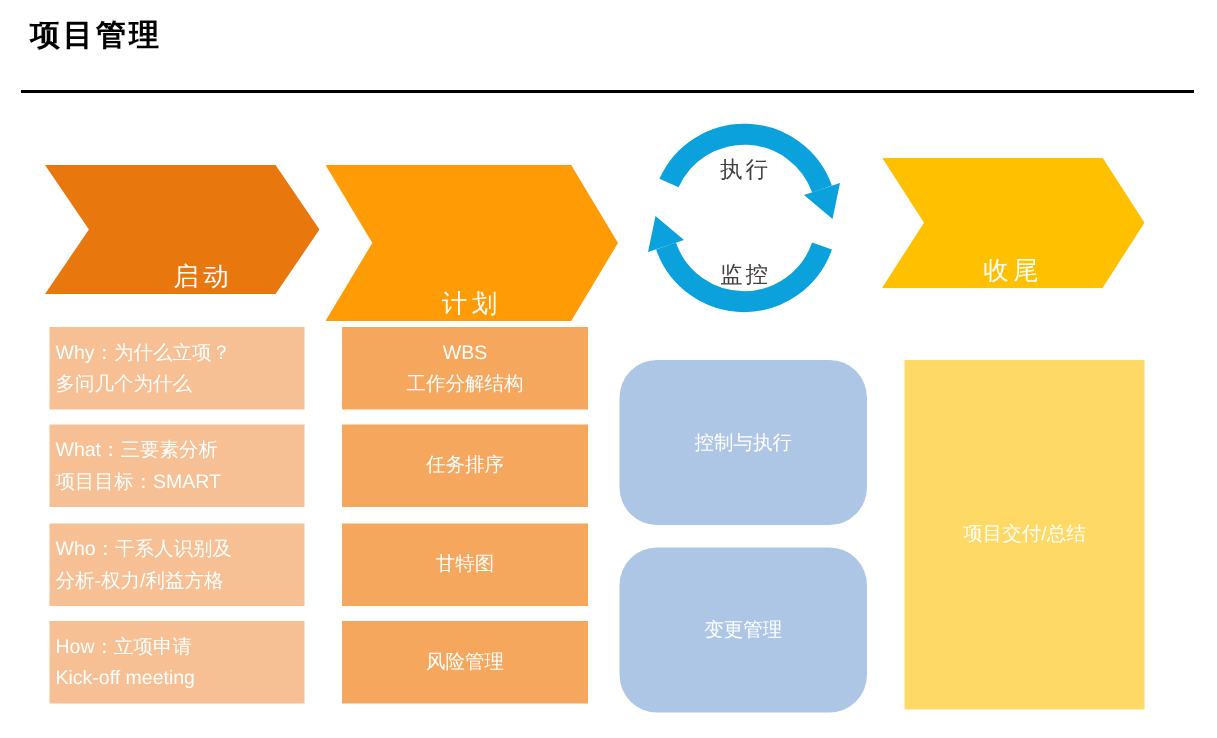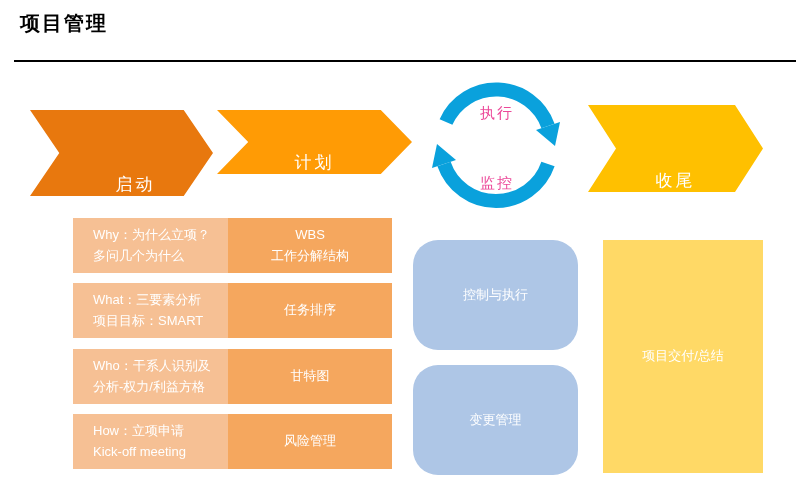--- a/index.html
+++ b/index.html
@@ -13,37 +13,37 @@
     font-size: 20px; font-weight: bold; color: #000; letter-spacing: 2px; text-align: right;
   }
   .divider { position: absolute; left: 14px; top: 60px; width: 782px; height: 2px; background: #000; }
 
   .chevron {
     position: absolute; display: flex; align-items: flex-end; justify-content: center;
     color: #fff; font-size: 17px; letter-spacing: 3px;
     clip-path: polygon(0 0, 84% 0, 100% 50%, 84% 100%, 0 100%, 16% 50%);
   }
   .stage-initiation { left: 30px;  top: 110px; width: 183px; height: 86px; background: #e8780e; padding-left: 28px; }
-  .stage-planning   { left: 217px; top: 110px; width: 195px; height: 64px; background: #ff9b05; }
+  .stage-planning   { left: 217px; top: 110px; width: 195px; height: 104px; background: #ff9b05; }
   .stage-closing    { left: 588px; top: 105px; width: 175px; height: 87px; background: #ffc000; }
 
   .cycle { position: absolute; left: 424px; top: 70px; width: 146px; height: 150px; }
   .cycle svg { position: absolute; left: 0; top: 0; }
   .cycle-label {
     position: absolute; left: 0; width: 100%; text-align: center;
-    color: #ec4899; font-size: 15px; letter-spacing: 2px;
+    color: #404040; font-size: 15px; letter-spacing: 2px;
   }
   .cycle-top { top: 34px; }
   .cycle-bottom { top: 104px; }
 
   .card {
     position: absolute; display: flex; flex-direction: column; justify-content: center;
     color: #fff; font-size: 13px; line-height: 1.55;
   }
-  .col-init  { left: 33px;  width: 170px; height: 55px; background: #f6c094; padding: 0 20px; text-align: left; margin-left: 40px; }
+  .col-init  { left: 33px;  width: 170px; height: 55px; background: #f6c094; padding: 0 4px; text-align: left; }
   .col-plan  { left: 228px; width: 164px; height: 55px; background: #f5a75e; align-items: center; text-align: center; }
   .col-mon   { left: 413px; width: 165px; height: 110px; background: #aec6e6; align-items: center; text-align: center; border-radius: 25px; }
   .col-close { left: 603px; top: 240px; width: 160px; height: 233px; background: #ffd966; align-items: center; text-align: left; }
   .r1 { top: 218px; } .r2 { top: 283px; } .r3 { top: 349px; } .r4 { top: 414px; }
   .m1 { top: 240px; } .m2 { top: 365px; }
 </style>
 </head>
 <body>
 
 <div class="canvas">

